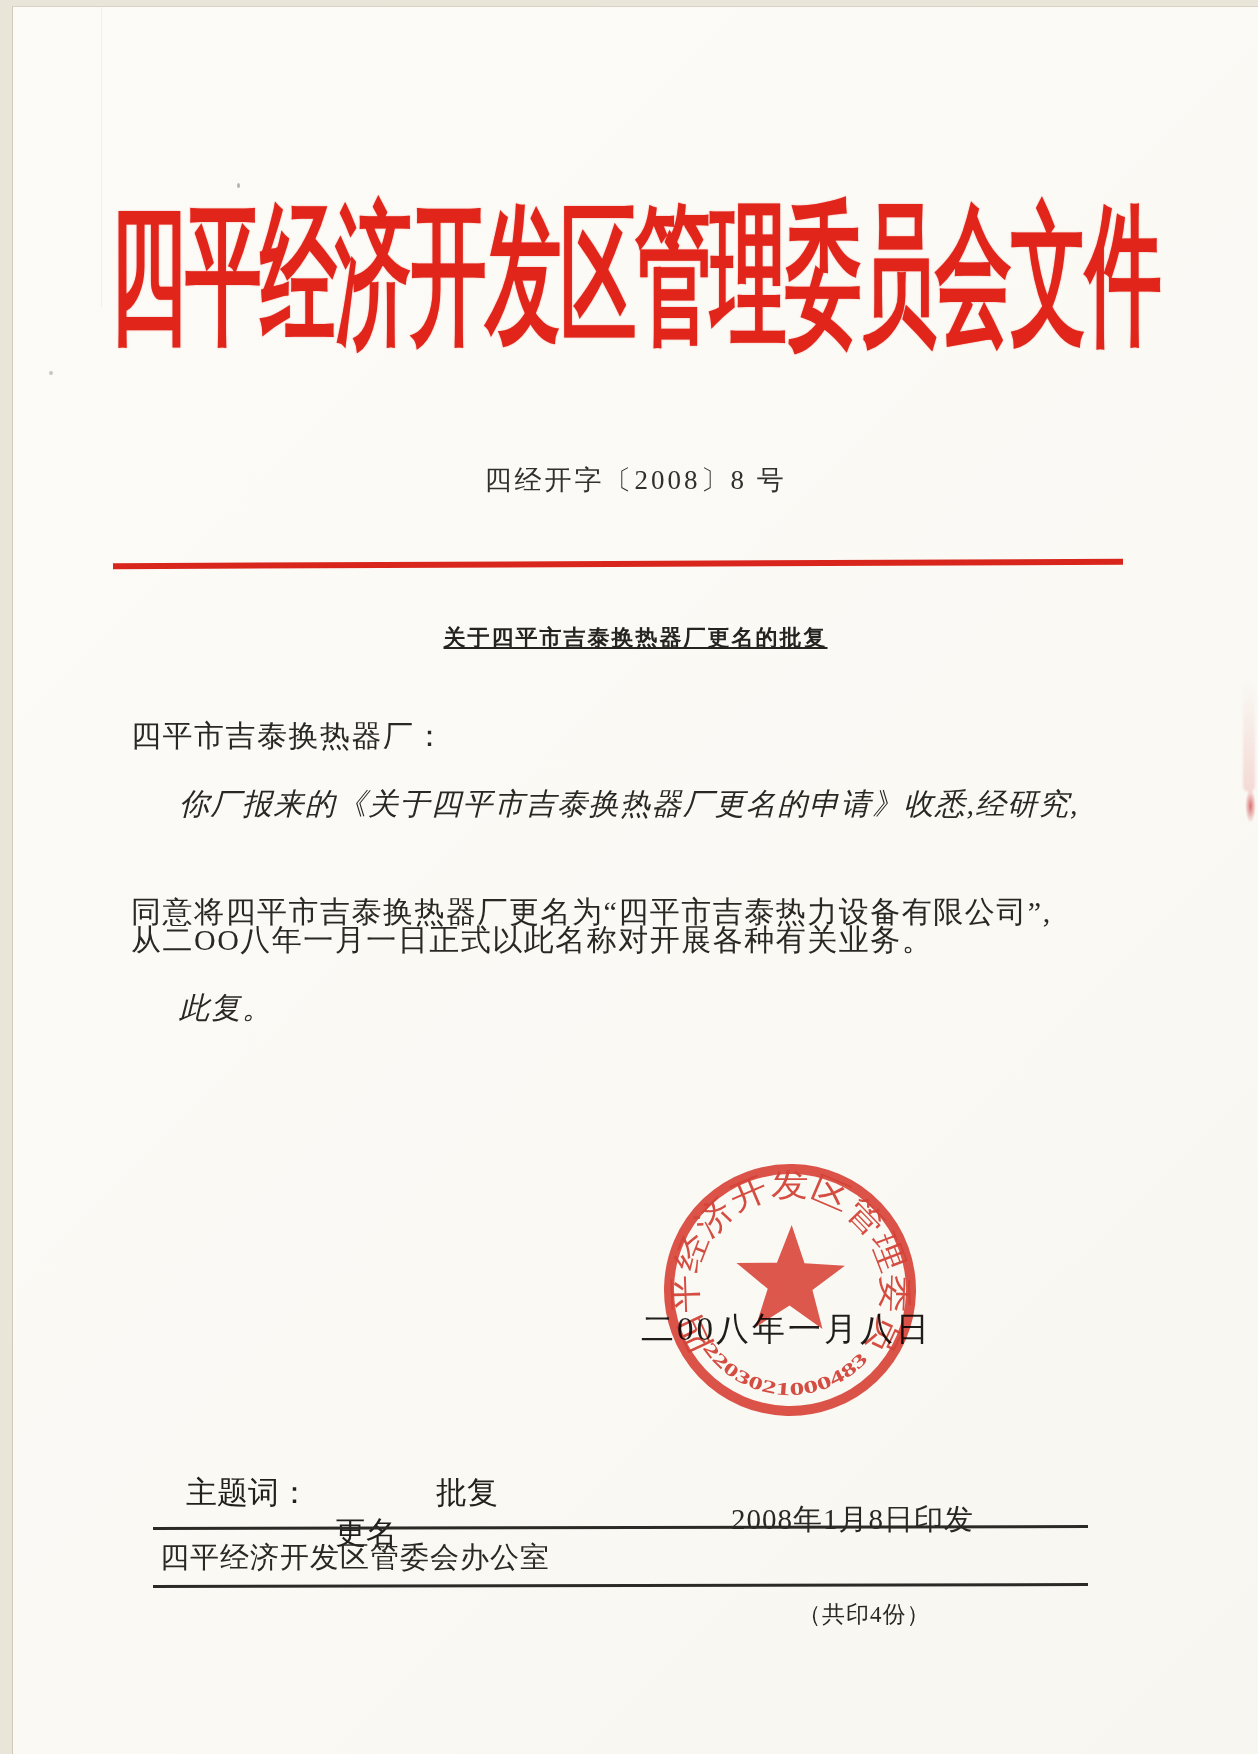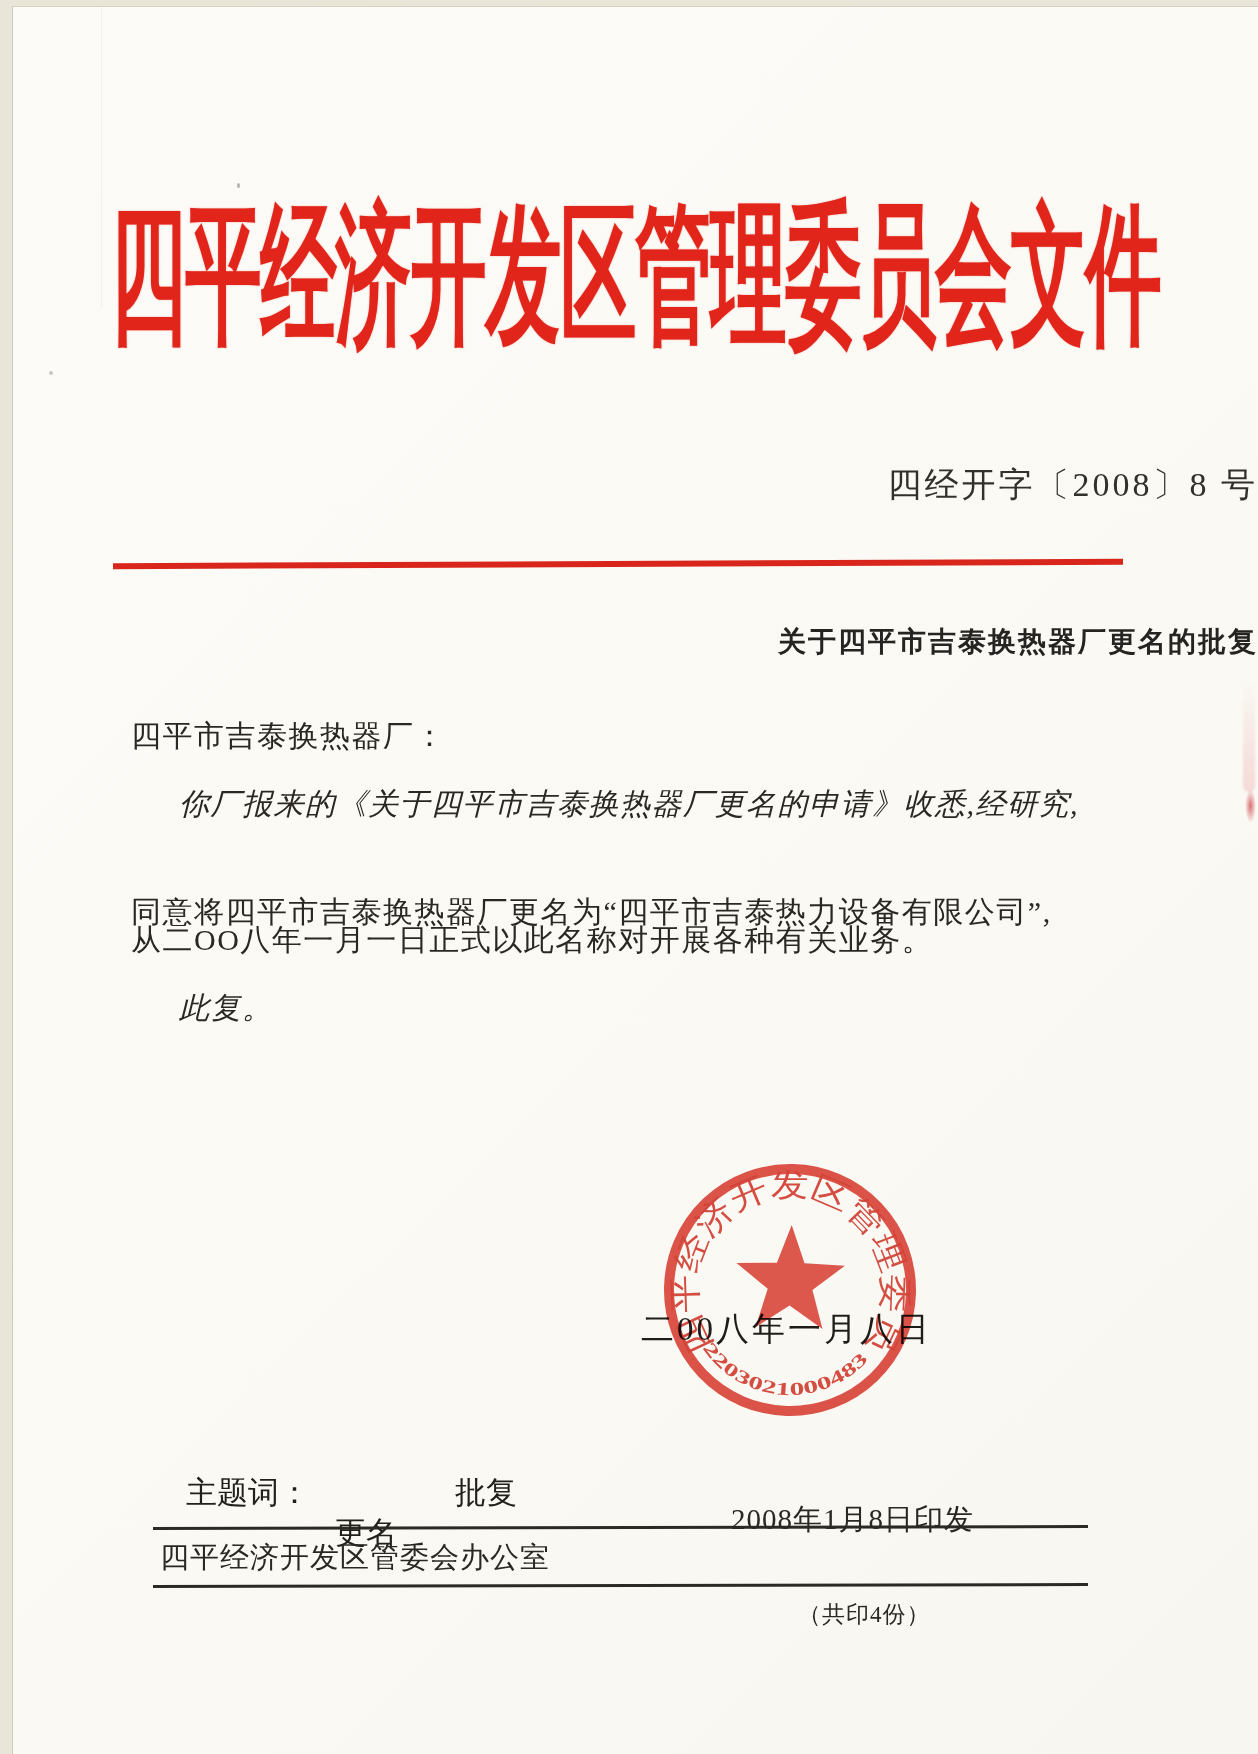--- a/index.html
+++ b/index.html
@@ -18,49 +18,49 @@
   .abs{position:absolute;}
   
   .masthead{
     left:0;right:0;top:192px;text-align:center;white-space:nowrap;
     font-size:76px;font-weight:bold;line-height:1;
     letter-spacing:-1px;color:#e2251b;
     transform:scaleY(2.0);transform-origin:center top;
     text-shadow:0 0 1px rgba(226,37,27,.55);
   }
   .docnum{
-    left:0;right:0;top:455px;text-align:right;
-    font-size:34px;color:#33302b;letter-spacing:3px;
+    left:0;right:0;top:455px;text-align:center;
+    font-size:27px;color:#33302b;letter-spacing:3px;
   }
   .redrule{
     left:100px;top:554px;width:1010px;height:6px;
     background:#d9261c;transform:rotate(-0.25deg);
   }
   .subject{
-    left:0;right:0;top:616px;text-align:right;
-    font-size:28px;font-weight:bold;color:#262420;letter-spacing:2px;
+    left:0;right:0;top:616px;text-align:center;
+    font-size:22px;font-weight:bold;color:#262420;letter-spacing:2px;text-decoration:underline;
   }
   .bodyline{
     left:118px;width:950px;height:68px;
     font-size:30px;color:#2b2823;letter-spacing:1.5px;line-height:34px;
     white-space:nowrap;
   }
   .indent{text-indent:48px;font-style:italic;}
   .datetext{
     left:612px;top:1300px;font-size:33px;color:#1f1c19;
     letter-spacing:3px;white-space:nowrap;z-index:1;margin-left:16px;
   }
   .sealwrap{
     left:627px;top:1133px;width:300px;height:300px;z-index:2;
     mix-blend-mode:multiply;opacity:.93;
     transform:rotate(1.5deg);
   }
   .kwrow{left:173px;top:1465px;font-size:31px;font-weight:normal;color:#23201c;white-space:nowrap;}
   .kw1{position:absolute;left:149px;top:0;margin-top:40px;}
-  .kw2{position:absolute;left:269px;top:0;}
+  .kw2{position:absolute;left:250px;top:0;}
   .blackrule1{left:140px;top:1519px;width:935px;height:3px;background:#2b2a26;transform:rotate(-0.12deg);}
   .blackrule2{left:140px;top:1577px;width:935px;height:3px;background:#2b2a26;transform:rotate(-0.12deg);}
   .office{left:147px;top:1531px;font-size:29px;color:#2b2823;letter-spacing:1px;white-space:nowrap;}
   .printdate{left:718px;top:1493px;font-size:29px;color:#2b2823;letter-spacing:1px;white-space:nowrap;}
   .copies{left:785px;top:1592px;font-size:23px;color:#2b2823;letter-spacing:1px;white-space:nowrap;}
   
   .fold{left:88px;top:0;width:1px;height:300px;background:rgba(60,55,40,.06);}
   .smudge1{left:1230px;top:675px;width:12px;height:110px;
     background:linear-gradient(to bottom,rgba(225,80,80,0),rgba(225,80,80,.18));
     border-radius:6px;filter:blur(1px);}

